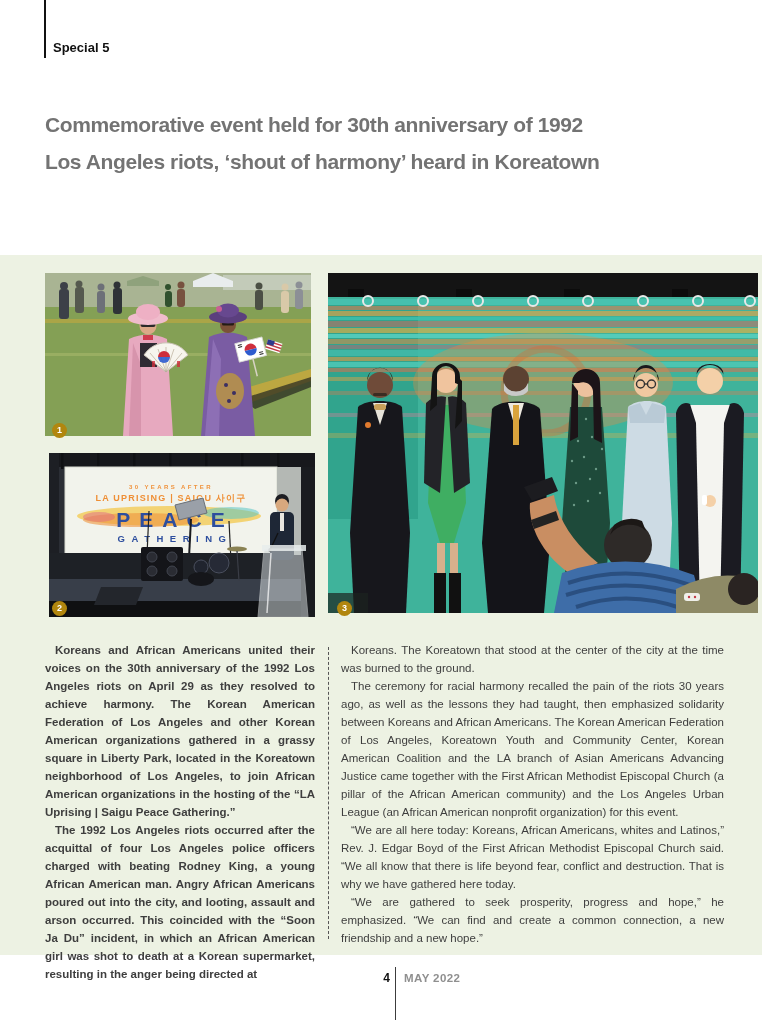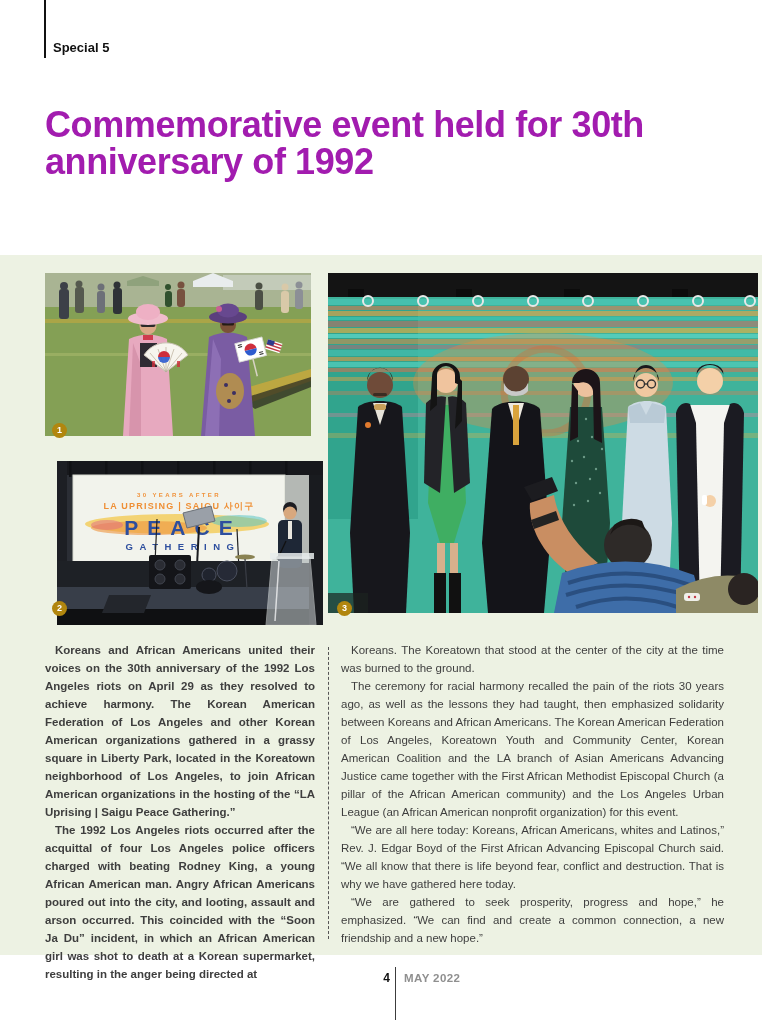--- a/index.html
+++ b/index.html
@@ -5,21 +5,21 @@
   html,body{margin:0;padding:0;background:#ffffff;}
   .page{
     position:relative;width:762px;height:1020px;background:#ffffff;
     overflow:hidden;font-family:"Liberation Sans",sans-serif;
   }
   .abs{position:absolute;}
   
   .kicker-rule{left:44px;top:0;width:2px;height:58px;background:#111;}
   .kicker{left:53px;top:40px;font-size:13px;font-weight:bold;color:#111;}
   .headline{left:45px;top:106px;width:700px;margin:0;
-    font-size:36px;line-height:37px;font-weight:bold;letter-spacing:-0.4px;color:#a21caf;}
+    font-size:21px;line-height:37px;font-weight:bold;letter-spacing:-0.4px;color:#737373;}
   .headline span{display:block;}
   .subtitle{left:45px;top:181px;width:672px;margin:0;
     font-family:"Liberation Serif",serif;font-size:21.5px;line-height:30px;color:#1a1a1a;}
   
   .band{left:0;top:255px;width:762px;height:700px;background:#edf2e3;}
   .photo{overflow:hidden;background:#9aa886;}
   .photo svg{display:block;}
   .photo1{left:45px;top:273px;width:266px;height:163px;}
   .photo2{left:45px;top:449px;width:266px;height:164px;}
   .photo3{left:328px;top:273px;width:430px;height:340px;}
@@ -41,20 +41,21 @@
 </style>
 </head>
 <body>
 
 <div class="page">
 
   <div class="abs kicker-rule"></div>
   <div class="abs kicker">Special 5</div>
   <h1 class="abs headline">
       <span>Commemorative event held for 30th anniversary of 1992</span>
+      <span>Los Angeles riots, ‘shout of harmony’ heard in Koreatown</span>
     </h1>
 
   <div class="abs band"></div>
 
   <figure class="abs photo photo1" style="margin:0" aria-label="Two women, one in a pink suit and hat and one in purple, holding Korean flags and a folding fan on a grassy square during the gathering">
     <svg width="266" height="163" viewBox="0 0 266 163">
       <rect width="266" height="163" fill="#84a055"></rect>
       <rect x="0" y="0" width="266" height="34" fill="#a9b493"></rect>
       <rect x="178" y="2" width="88" height="15" fill="#c3cbb9"></rect>
       <polygon points="148,8 168,0 188,8 188,14 148,14" fill="#e9edee"></polygon>
@@ -162,21 +163,21 @@
             <line x1="221" y1="70" x2="236" y2="70"></line>
               <line x1="221" y1="73" x2="236" y2="73"></line>
             <line x1="221" y1="76" x2="236" y2="76"></line>
           </g>
           <rect x="221" y="68" width="7" height="5" fill="#2c3b8c"></rect>
         </g>
       </g>
     </svg>
   </figure>
 
-  <figure class="abs photo photo2" style="margin:12px" aria-label="Outdoor stage with LED screen for the LA Uprising Saigu Peace Gathering while a speaker stands at a clear podium">
+  <figure class="abs photo photo2" style="margin:4px" aria-label="Outdoor stage with LED screen for the LA Uprising Saigu Peace Gathering while a speaker stands at a clear podium">
     <svg width="266" height="164" viewBox="0 0 266 164">
       <rect width="266" height="164" fill="#2b2e35"></rect>
       <rect x="0" y="0" width="266" height="14" fill="#17181c"></rect>
       <g fill="#101114">
         <rect x="12" y="0" width="2.5" height="16"></rect>
           <rect x="48" y="0" width="2.5" height="16"></rect>
         <rect x="84" y="0" width="2.5" height="16"></rect>
           <rect x="120" y="0" width="2.5" height="16"></rect>
         <rect x="156" y="0" width="2.5" height="16"></rect>
           <rect x="192" y="0" width="2.5" height="16"></rect>
@@ -390,21 +391,21 @@
   <div class="abs badge badge3">3</div>
 
   <div class="abs col col-left">
     <p>Koreans and African Americans united their voices on the 30th anniversary of the 1992 Los Angeles riots on April 29 as they resolved to achieve harmony. The Korean American Federation of Los Angeles and other Korean American organizations gathered in a grassy square in Liberty Park, located in the Koreatown neighborhood of Los Angeles, to join African American organizations in the hosting of the “LA Uprising | Saigu Peace Gathering.”</p>
     <p>The 1992 Los Angeles riots occurred after the acquittal of four Los Angeles police officers charged with beating Rodney King, a young African American man. Angry African Americans poured out into the city, and looting, assault and arson occurred. This coincided with the “Soon Ja Du” incident, in which an African American girl was shot to death at a Korean supermarket, resulting in the anger being directed at</p>
   </div>
   <div class="abs col-divider"></div>
   <div class="abs col col-right">
     <p>Koreans. The Koreatown that stood at the center of the city at the time was burned to the ground.</p>
     <p>The ceremony for racial harmony recalled the pain of the riots 30 years ago, as well as the lessons they had taught, then emphasized solidarity between Koreans and African Americans. The Korean American Federation of Los Angeles, Koreatown Youth and Community Center, Korean American Coalition and the LA branch of Asian Americans Advancing Justice came together with the First African Methodist Episcopal Church (a pillar of the African American community) and the Los Angeles Urban League (an African American nonprofit organization) for this event.</p>
-    <p>“We are all here today: Koreans, African Americans, whites and Latinos,” Rev. J. Edgar Boyd of the First African Advancing Episcopal Church said. “We all know that there is life beyond fear, conflict and destruction. That is why we have gathered here today.</p>
+    <p>“We are all here today: Koreans, African Americans, whites and Latinos,” Rev. J. Edgar Boyd of the First African Methodist Episcopal Church said. “We all know that there is life beyond fear, conflict and destruction. That is why we have gathered here today.</p>
     <p>“We are gathered to seek prosperity, progress and hope,” he emphasized. “We can find and create a common connection, a new friendship and a new hope.”</p>
   </div>
 
   <div class="abs page-num">4</div>
   <div class="abs footer-rule"></div>
   <div class="abs issue">MAY 2022</div>
 
 </div>
 
 </body></html>

